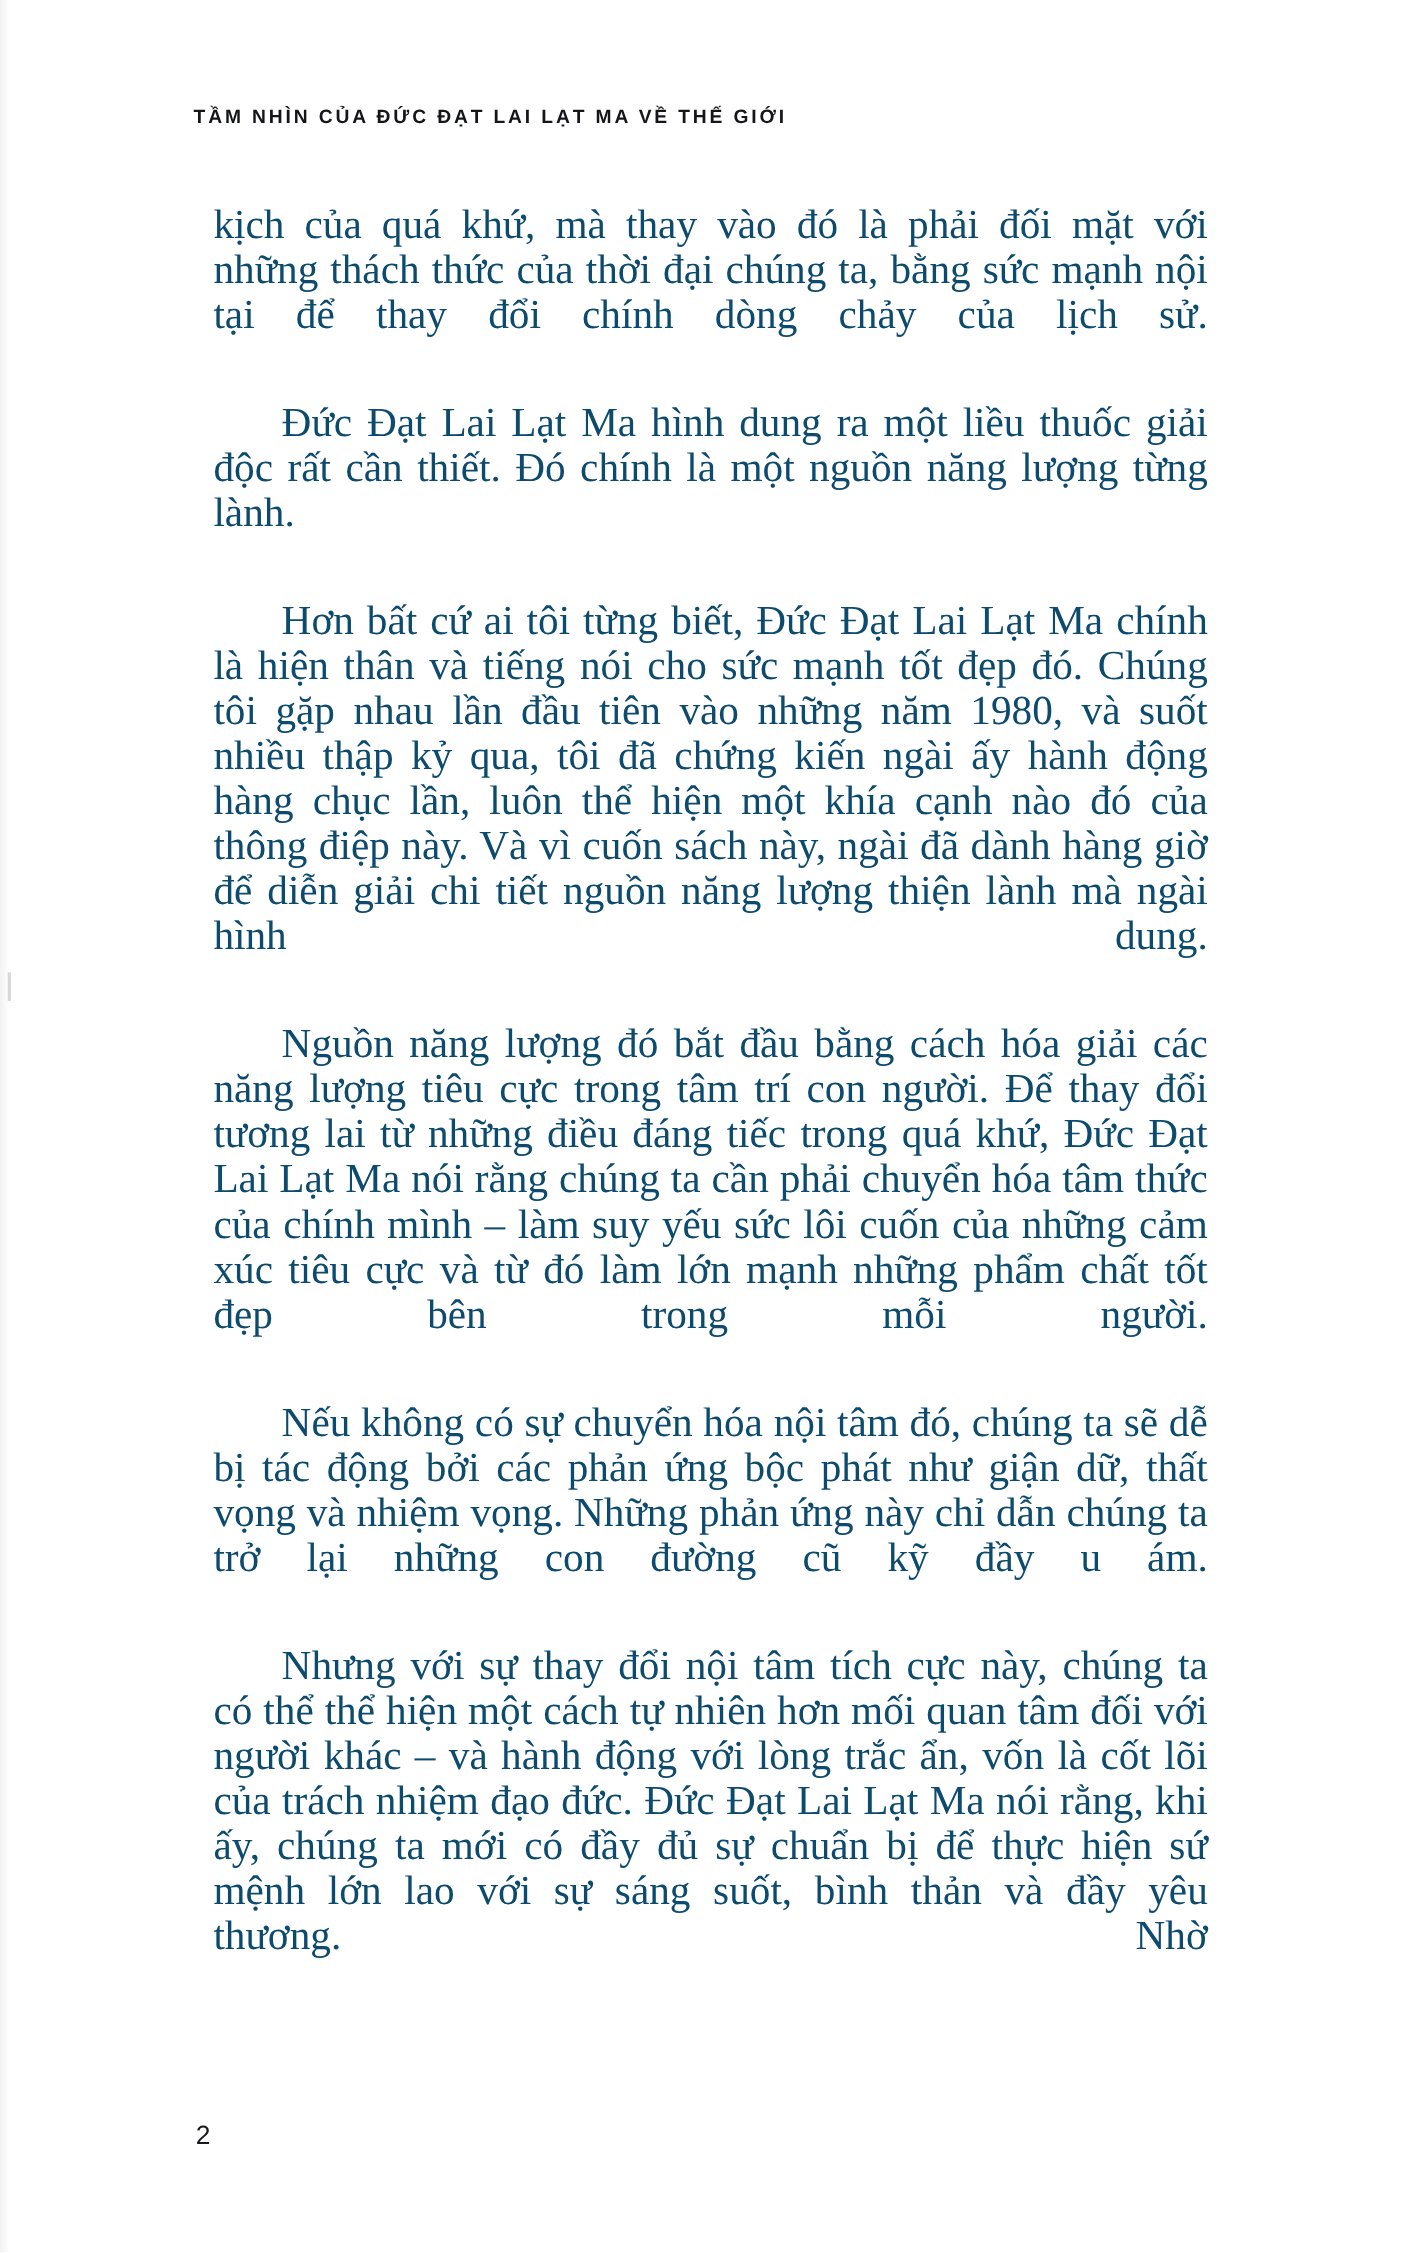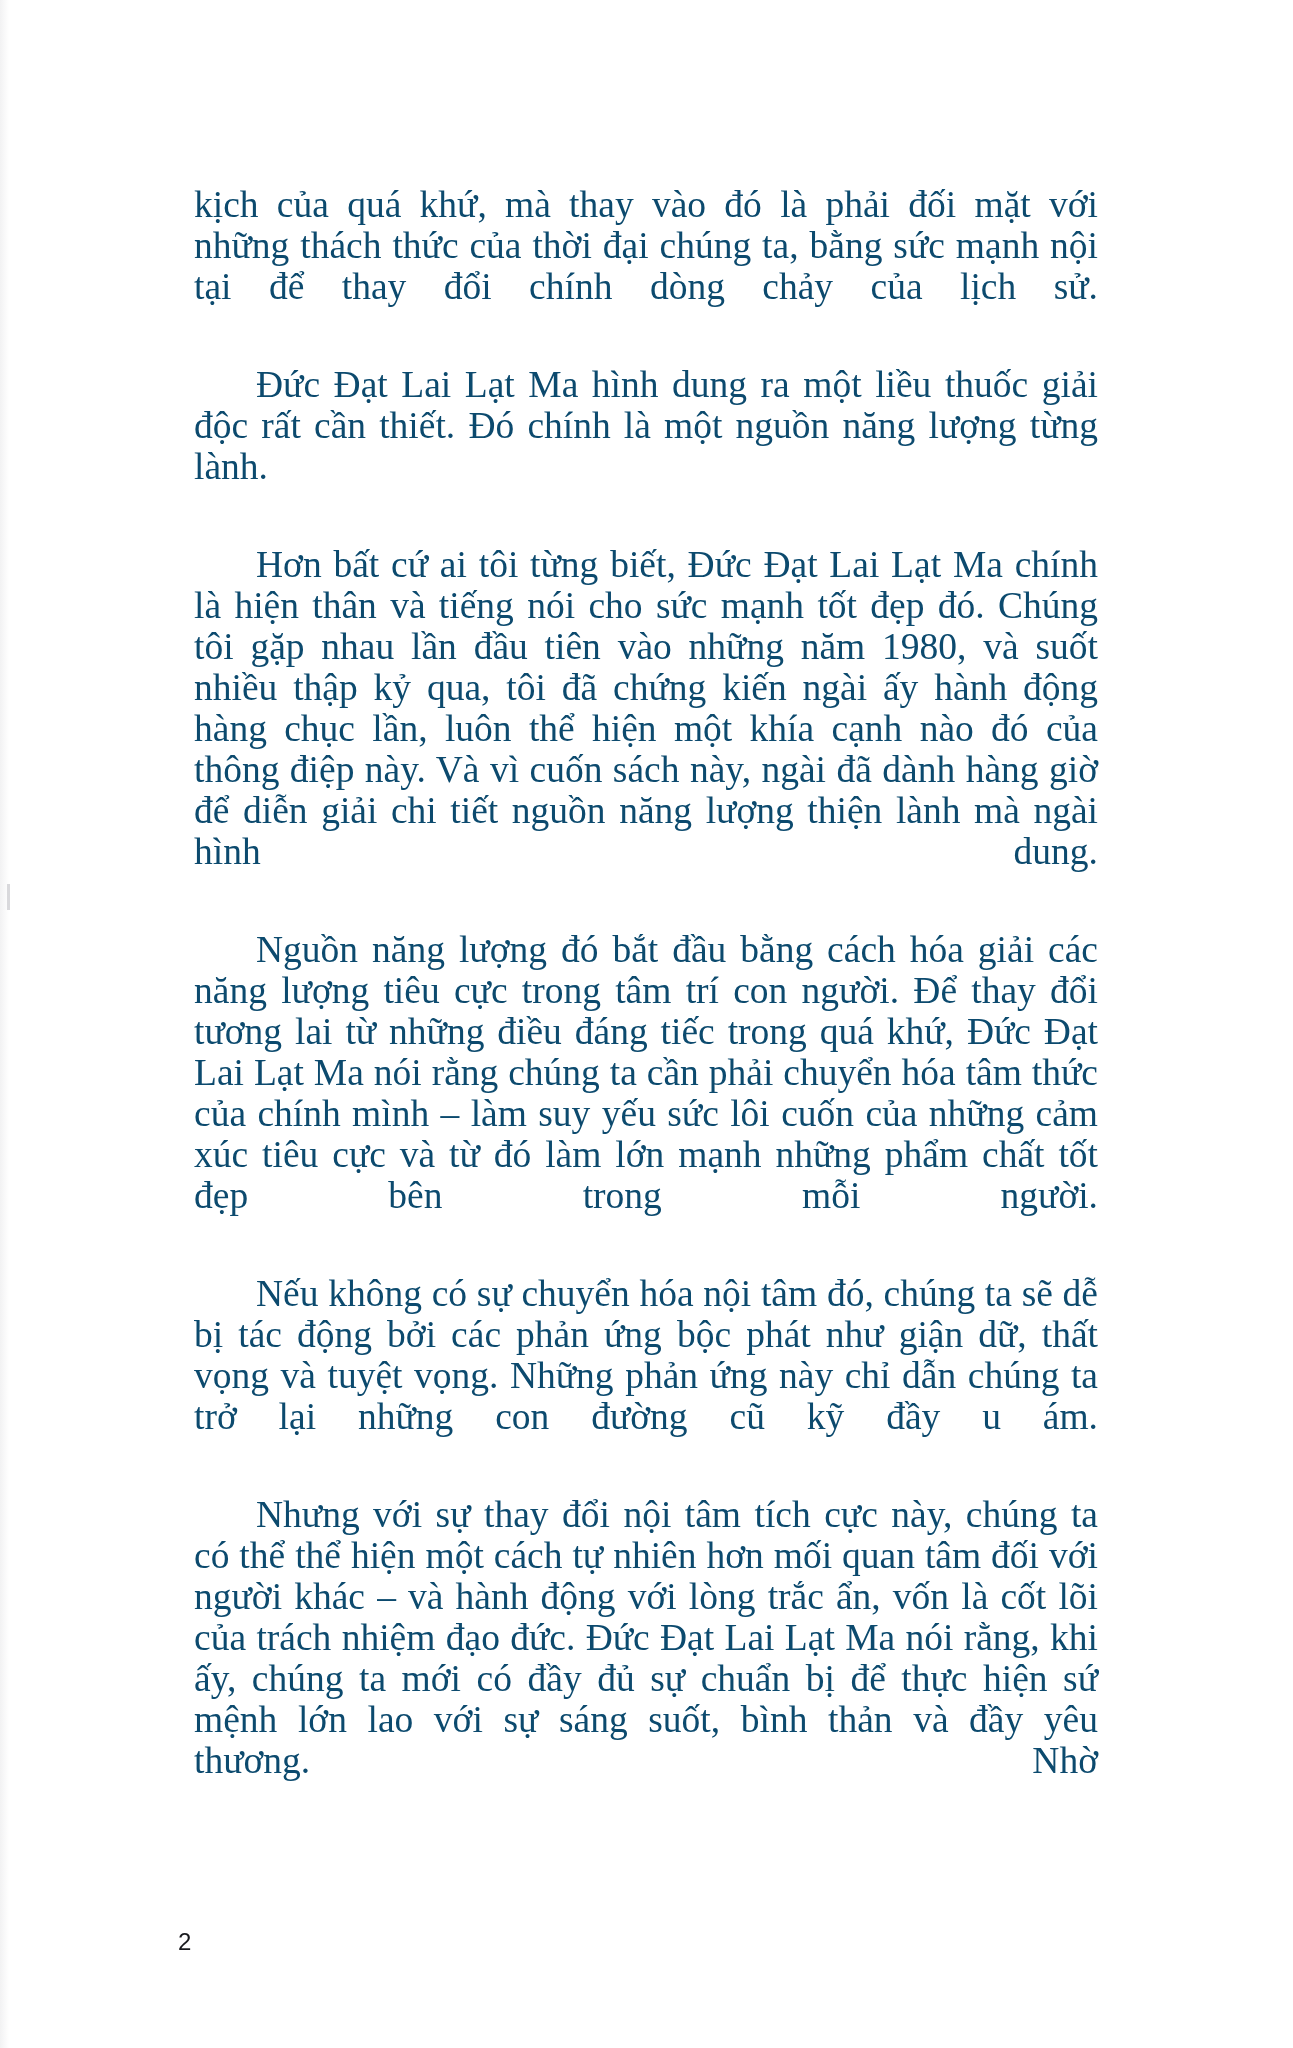--- a/index.html
+++ b/index.html
@@ -97,25 +97,26 @@
   }
 </style>
 </head>
 <body>
 
 <div class="page">
 
   <div class="scan-mark gutter-shadow"></div>
   <div class="scan-mark left-tick"></div>
 
+  <div class="running-head">TẦM NHÌN CỦA ĐỨC ĐẠT LAI LẠT MA VỀ THẾ GIỚI</div>
 
   <div class="body-block">
     <p class="para">kịch của quá khứ, mà thay vào đó là phải đối mặt với những thách thức của thời đại chúng ta, bằng sức mạnh nội tại để thay đổi chính dòng chảy của lịch sử.</p>
     <p class="para indent">Đức Đạt Lai Lạt Ma hình dung ra một liều thuốc giải độc rất cần thiết. Đó chính là một nguồn năng lượng từng lành.</p>
     <p class="para indent">Hơn bất cứ ai tôi từng biết, Đức Đạt Lai Lạt Ma chính là hiện thân và tiếng nói cho sức mạnh tốt đẹp đó. Chúng tôi gặp nhau lần đầu tiên vào những năm 1980, và suốt nhiều thập kỷ qua, tôi đã chứng kiến ngài ấy hành động hàng chục lần, luôn thể hiện một khía cạnh nào đó của thông điệp này. Và vì cuốn sách này, ngài đã dành hàng giờ để diễn giải chi tiết nguồn năng lượng thiện lành mà ngài hình dung.</p>
     <p class="para indent">Nguồn năng lượng đó bắt đầu bằng cách hóa giải các năng lượng tiêu cực trong tâm trí con người. Để thay đổi tương lai từ những điều đáng tiếc trong quá khứ, Đức Đạt Lai Lạt Ma nói rằng chúng ta cần phải chuyển hóa tâm thức của chính mình – làm suy yếu sức lôi cuốn của những cảm xúc tiêu cực và từ đó làm lớn mạnh những phẩm chất tốt đẹp bên trong mỗi người.</p>
-    <p class="para indent">Nếu không có sự chuyển hóa nội tâm đó, chúng ta sẽ dễ bị tác động bởi các phản ứng bộc phát như giận dữ, thất vọng và tuyệt vọng. Những phản ứng này chỉ dẫn chúng ta trở lại những con đường cũ kỹ đầy u ám.</p>
+    <p class="para indent">Nếu không có sự chuyển hóa nội tâm đó, chúng ta sẽ dễ bị tác động bởi các phản ứng bộc phát như giận dữ, thất vọng và nhiệm vọng. Những phản ứng này chỉ dẫn chúng ta trở lại những con đường cũ kỹ đầy u ám.</p>
     <p class="para indent">Nhưng với sự thay đổi nội tâm tích cực này, chúng ta có thể thể hiện một cách tự nhiên hơn mối quan tâm đối với người khác – và hành động với lòng trắc ẩn, vốn là cốt lõi của trách nhiệm đạo đức. Đức Đạt Lai Lạt Ma nói rằng, khi ấy, chúng ta mới có đầy đủ sự chuẩn bị để thực hiện sứ mệnh lớn lao với sự sáng suốt, bình thản và đầy yêu thương. Nhờ</p>
   </div>
 
   <div class="folio">2</div>
 
 </div>
 
 </body></html>

